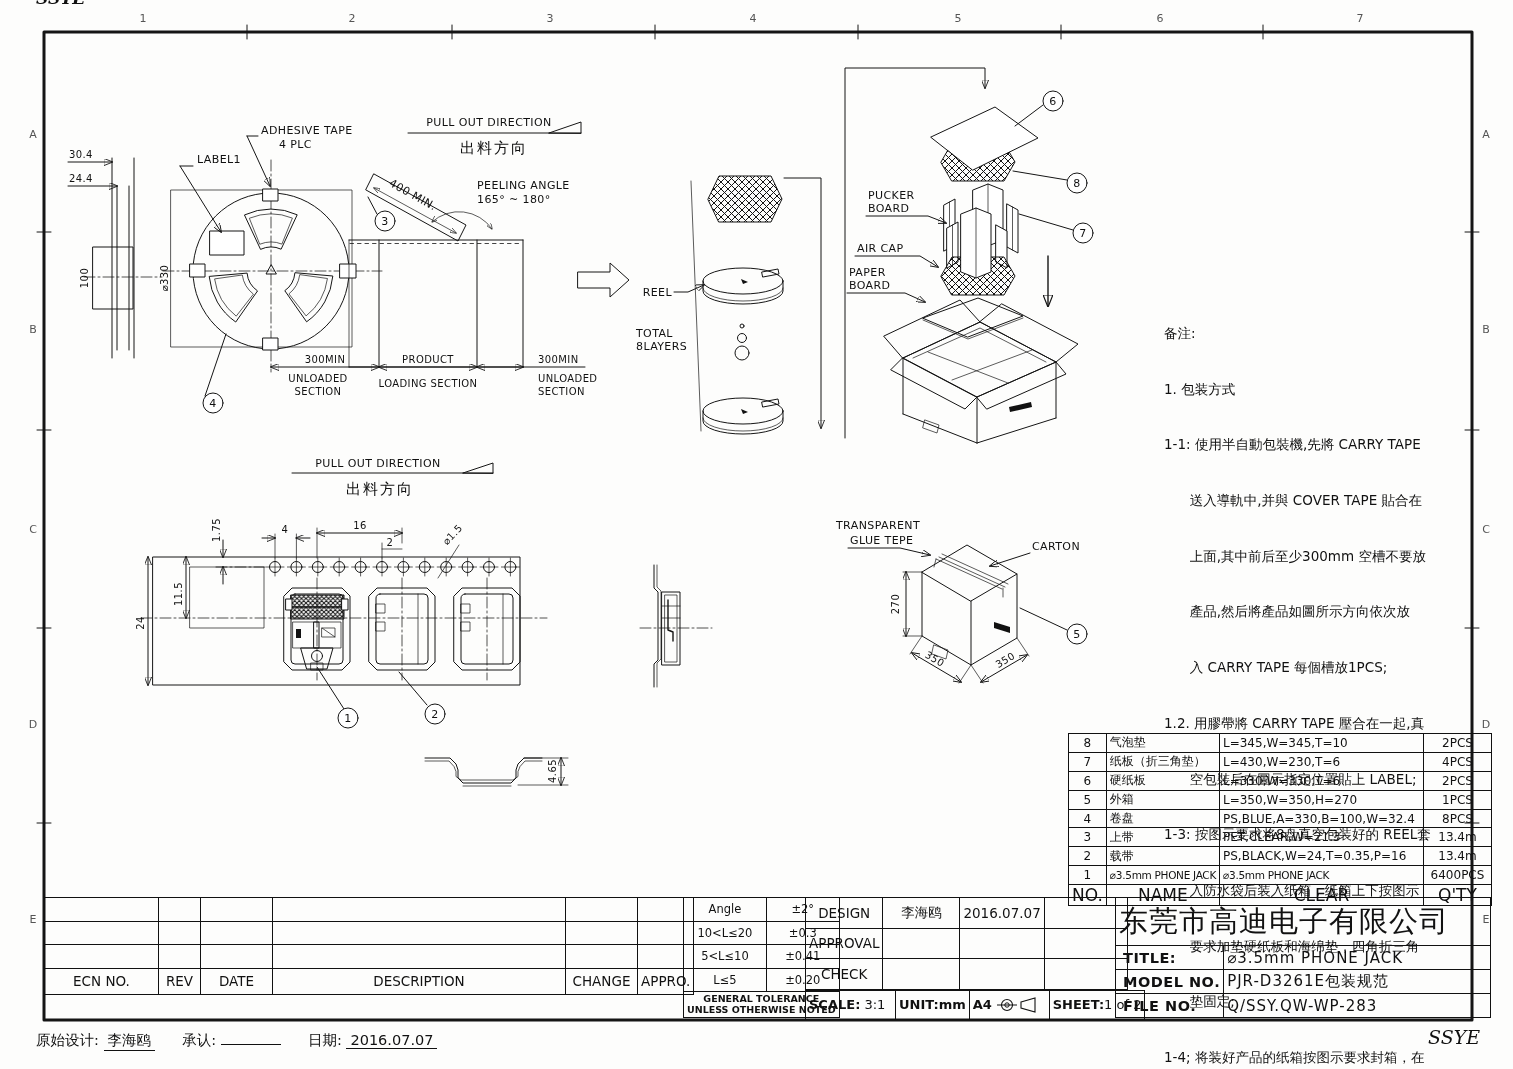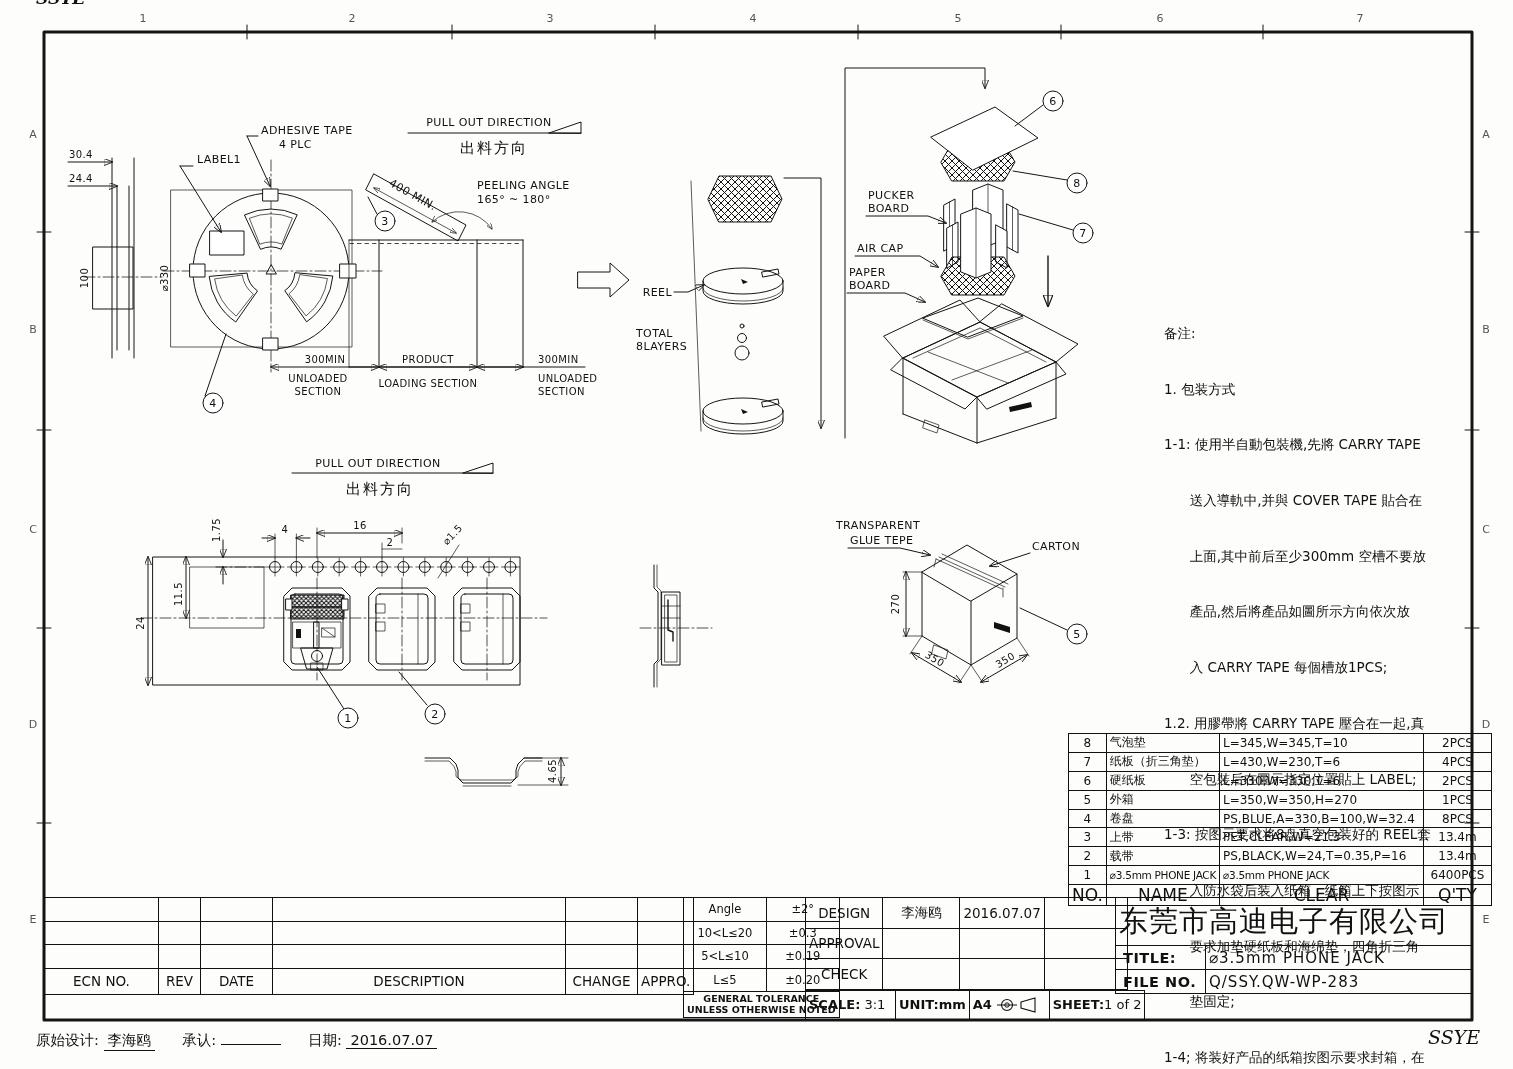--- a/index.html
+++ b/index.html
@@ -605,21 +605,21 @@
         <tr>
           <td>Angle</td>
           <td>±2°</td>
         </tr>
     <tr>
           <td>10&lt;L≤20</td>
           <td>±0.3</td>
         </tr>
     <tr>
           <td>5&lt;L≤10</td>
-          <td>±0.19</td>
+          <td>±0.41</td>
         </tr>
     <tr>
           <td>L≤5</td>
           <td>±0.20</td>
         </tr>
     <tr>
           <td colspan="2" class="note">
             <div>GENERAL TOLERANCE</div>
             <div>UNLESS OTHERWISE NOTED</div>
           </td>
@@ -687,20 +687,24 @@
     </colgroup>
   <tbody>
       <tr>
         <td colspan="2" class="co">东莞市高迪电子有限公司</td>
       </tr>
   <tr class="lr">
         <td class="lbl">TITLE:</td>
         <td class="v1">⌀3.5mm PHONE JACK</td>
       </tr>
   <tr class="lr">
+        <td class="lbl">MODEL NO.</td>
+        <td class="v1">PJR-D3261E包装规范</td>
+      </tr>
+  <tr class="lr">
         <td class="lbl">FILE NO.</td>
         <td class="v1">Q/SSY.QW-WP-283</td>
       </tr>
 </tbody>
   </table>
 
 <div id="footer" class="abs">
   <span>原始设计:</span>
   <span class="uv">李海鸥</span>
   <span class="gap"></span>

